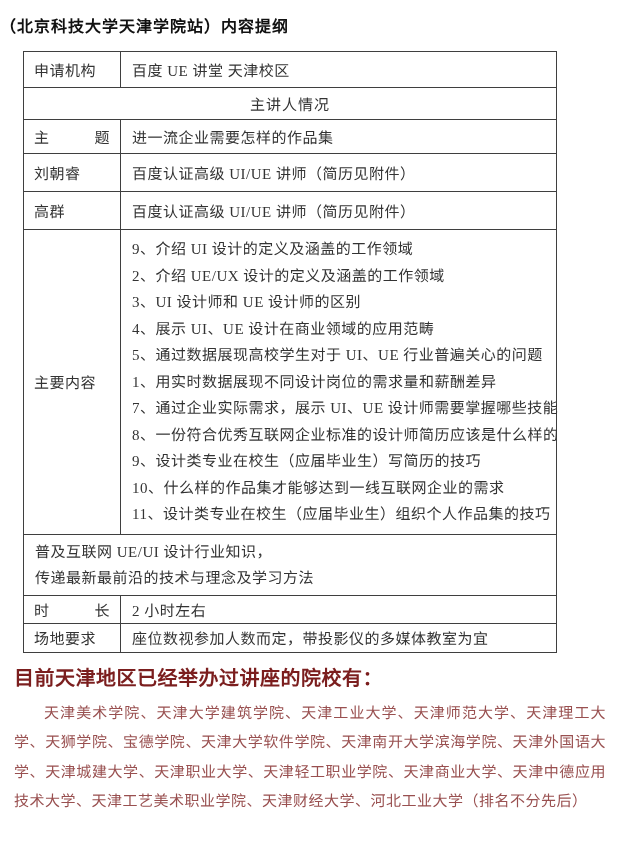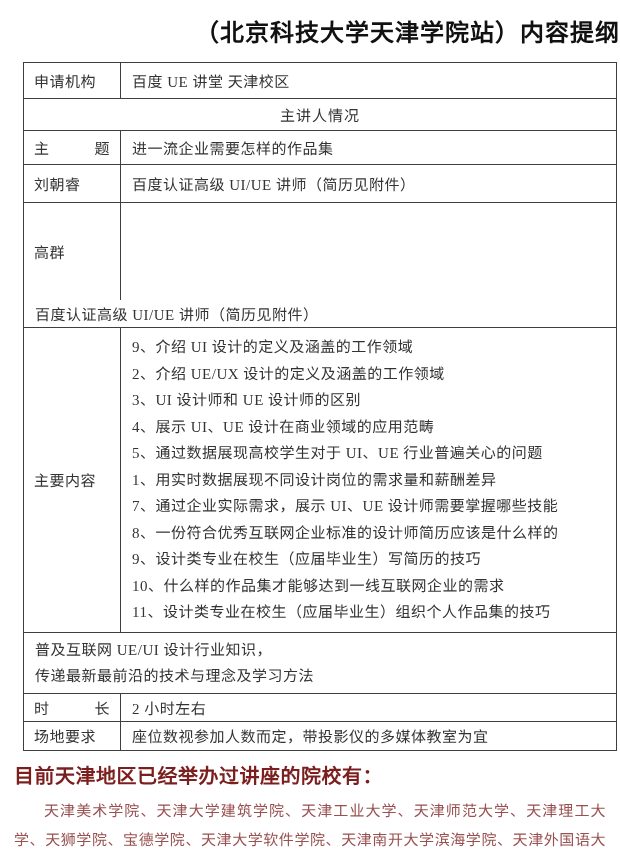--- a/index.html
+++ b/index.html
@@ -15,28 +15,28 @@
   body{
     width:620px;height:850px;overflow:hidden;
     font-family:"Liberation Serif","DejaVu Serif",serif;
     color:var(--body-text);
   }
   .page{
     position:relative;width:620px;height:850px;background:var(--page-bg);
   }
   .doc-title{
     padding-top:13px;
-    text-align:right;
+    text-align:left;
     font-family:"Liberation Sans","DejaVu Sans",sans-serif;
-    font-size:24px;font-weight:bold;letter-spacing:1px;
+    font-size:16px;font-weight:bold;letter-spacing:1px;
     color:var(--title-text);
   }
   .outline-table{
     margin:14px 27px 0 23px;
-    width:594px;
+    width:534px;
     border:1.5px solid var(--border);
     font-size:15px;
   }
   .trow{display:flex;border-top:1.5px solid var(--border);}
   .trow:first-child{border-top:none;}
   .tlabel{
     width:97px;flex:0 0 97px;
     border-right:1.5px solid var(--border);
     display:flex;align-items:center;
     padding:0 10px;
@@ -54,21 +54,21 @@
     padding:5px 0;letter-spacing:1px;
   }
   .section-row.bold{
     font-family:"Liberation Sans","DejaVu Sans",sans-serif;
     font-weight:bold;color:var(--title-text);
   }
   .r-applicant{min-height:35px;}
   .r-topic{min-height:34px;}
   .r-speakers-header{min-height:30px;}
   .r-speaker1{min-height:38px;}
-  .r-speaker2{min-height:38px;flex-direction:column;}
+  .r-speaker2{min-height:38px;}
   .r-lecture-header{min-height:33px;}
   .r-content .tvalue{padding:6px 11px;}
   .content-item{line-height:26.5px;white-space:nowrap;}
   .r-purpose{min-height:55px;}
   .purpose-line{line-height:26px;}
   .r-duration{min-height:28px;}
   .r-venue{min-height:29px;}
   .footer{margin:9px 14px 0 14px;}
   .footer-heading{
     font-family:"Liberation Sans","DejaVu Sans",sans-serif;

